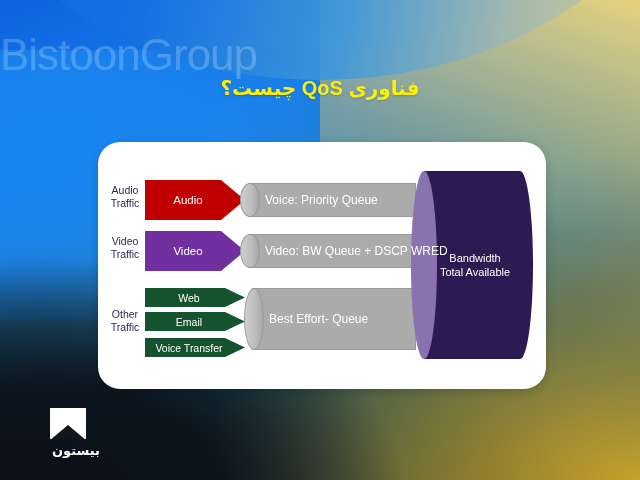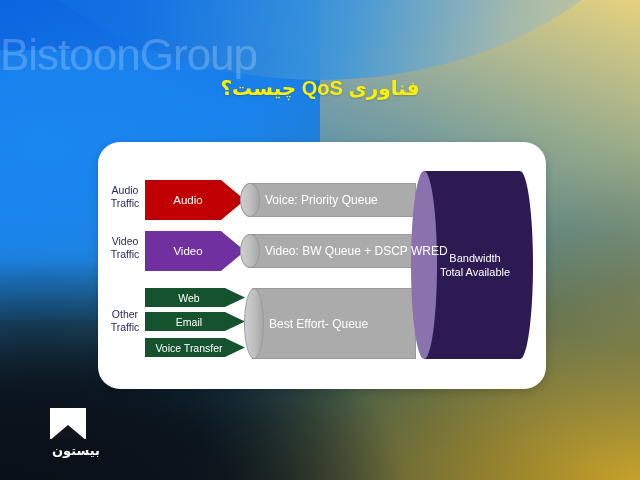--- a/index.html
+++ b/index.html
@@ -170,21 +170,21 @@
     position: absolute;
     left: 16px; top: 50%;
     transform: translateY(-50%);
     color: #ffffff;
     font-size: 12px;
     white-space: nowrap;
     z-index: 2;
   }
   .cyl-voice { left: 248px; top: 183px; width: 168px; height: 34px; }
   .cyl-video { left: 248px; top: 234px; width: 168px; height: 34px; }
-  .cyl-best  { left: 252px; top: 288px; width: 164px; height: 71px; }
+  .cyl-best  { left: 252px; top: 288px; width: 164px; height: 62px; }
 
   
   .cyl-total {
     position: absolute;
     left: 424px; top: 171px;
     width: 96px; height: 188px;
     background: #2E1A52;
     border-radius: 0;
   }
   .cyl-total::before {

